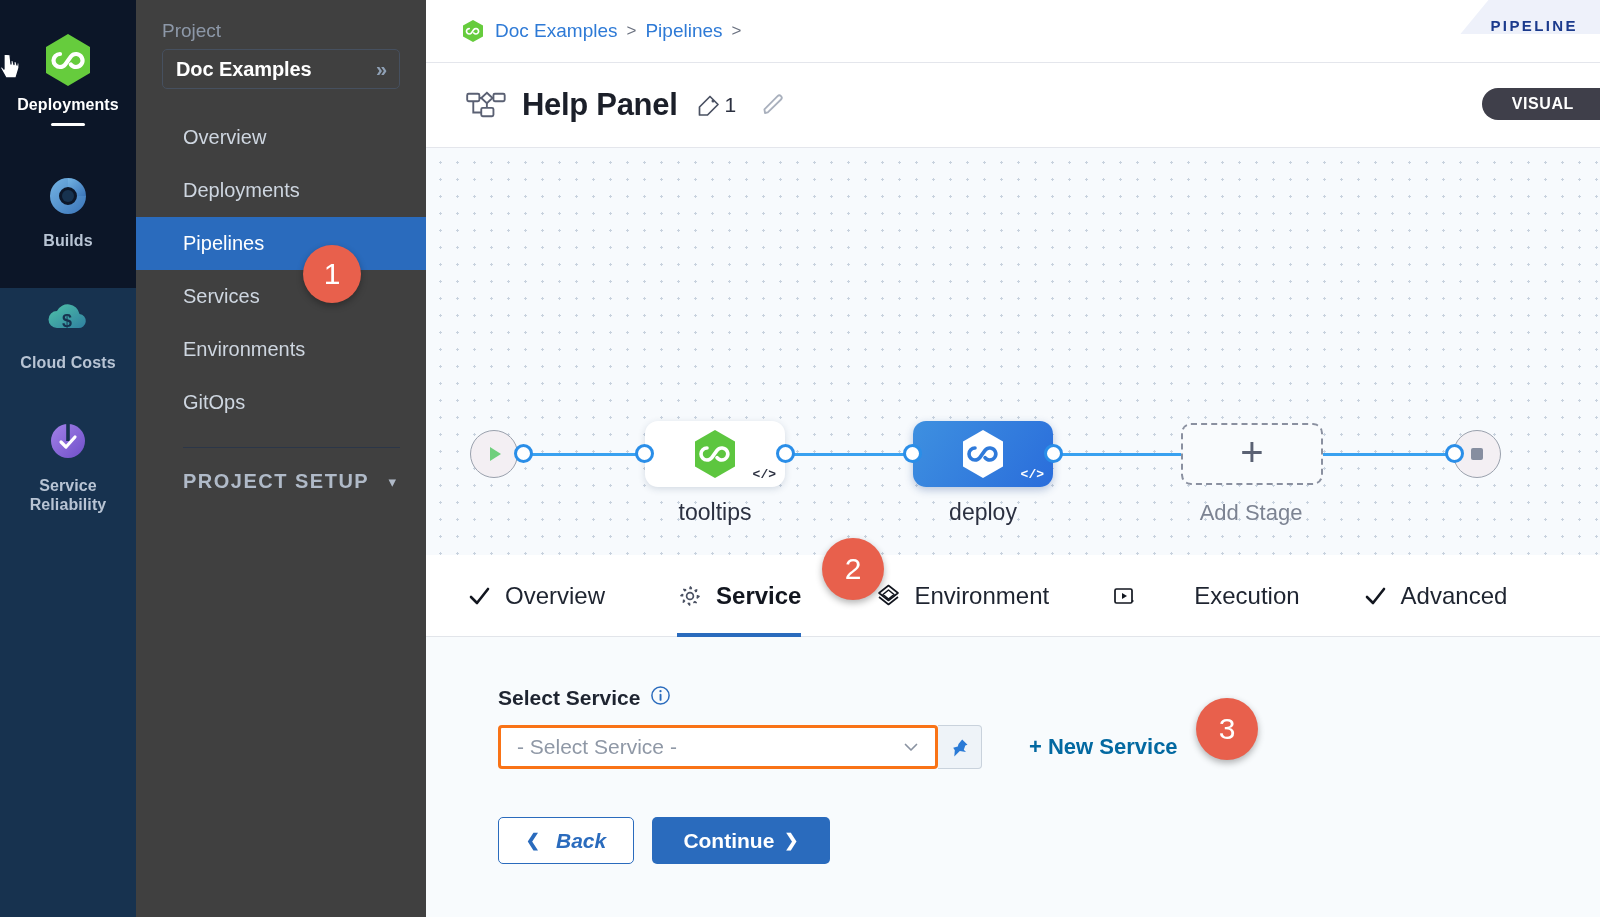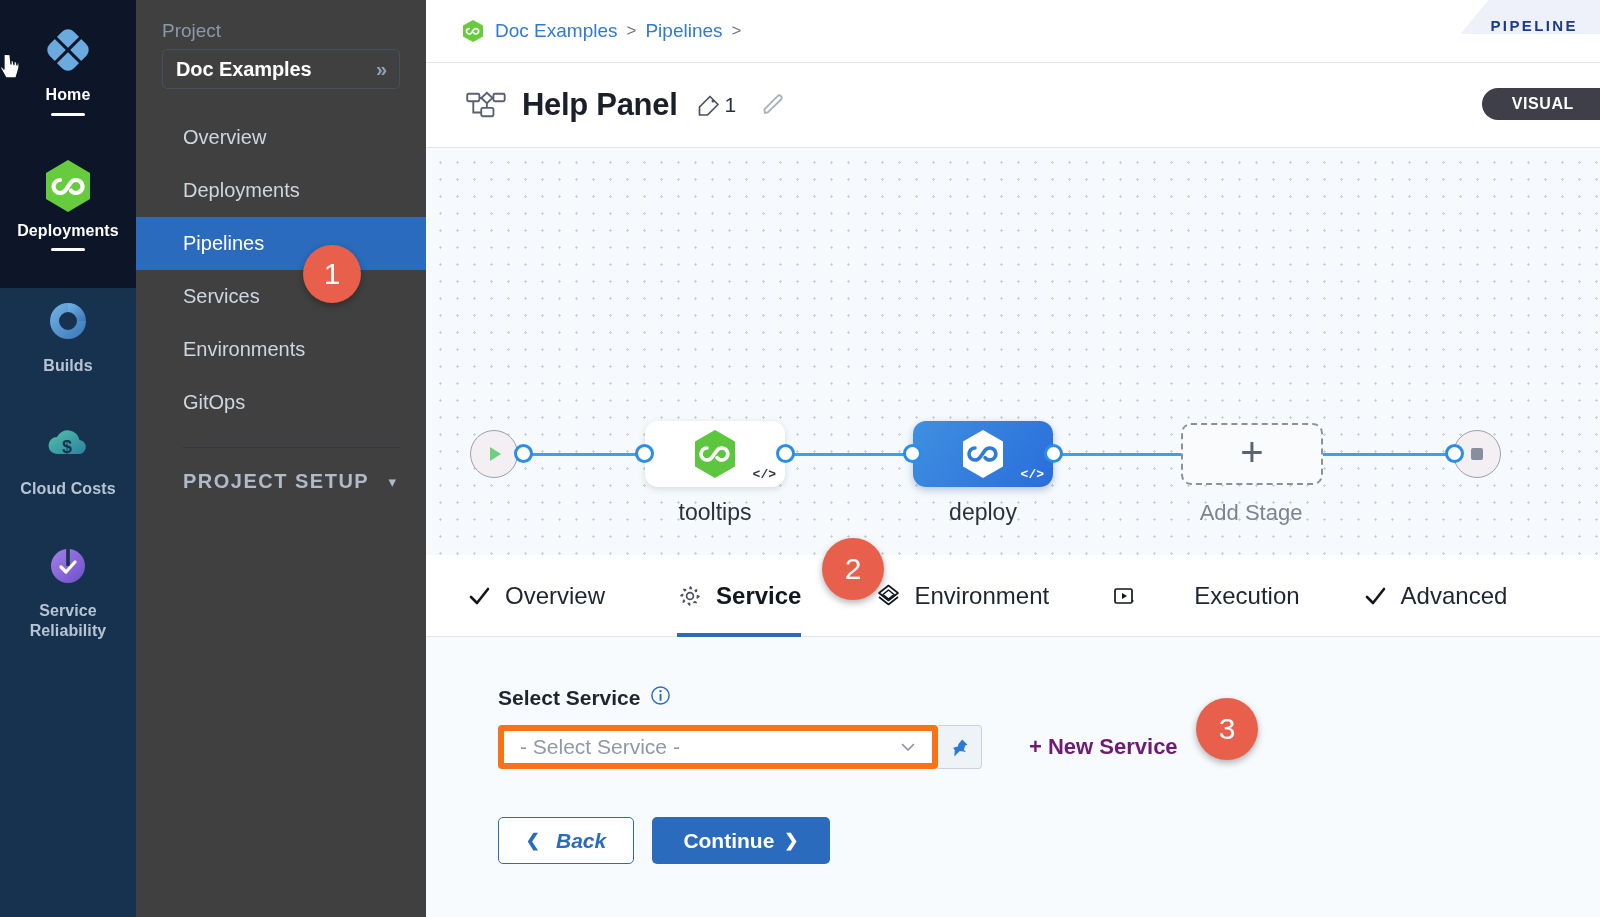--- a/index.html
+++ b/index.html
@@ -128,28 +128,28 @@
   .tab-lbl { font-size: 24px; color:#1e2430; }
   .tab.active .tab-lbl { font-weight:700; color:#12161f; }
   .tab-underline { position:absolute; left:0; right:0; bottom:0; height:4px; background:#2a6bbd; }
 
   
   .formwrap { background:#f8fbfd; height: 284px; padding: 48px 0 0 72px; position:relative;}
   .field-label { display:flex; align-items:center; font-size:21px; font-weight:700; color:#1e2430; }
   .info-i { margin-left: 10px; }
   .row1 { display:flex; align-items:center; margin-top: 14px; }
   .select-box {
-    width: 440px; height:44px; background:#fff; border:6px solid #f97316; border-radius:4px;
+    width: 440px; height:44px; background:#fff; border:3px solid #f97316; border-radius:4px;
     display:flex; align-items:center; justify-content:space-between; padding: 0 14px 0 16px;
     cursor:pointer;
   }
   .select-ph { font-size: 21px; color:#8f98a6; }
   .pin-btn { width:44px; height:44px; background:#eef3f8; border:1px solid #c9d2dc; border-left:none;
              border-radius:0 4px 4px 0; display:flex; align-items:center; justify-content:center; cursor:pointer;}
-  .newsvc { margin-left: 47px; font-size:22px; font-weight:700; color:#701a75; cursor:pointer; }
+  .newsvc { margin-left: 47px; font-size:22px; font-weight:700; color:#0369a1; cursor:pointer; }
   .btnrow { display:flex; align-items:center; margin-top: 48px; }
   .btn-back {
     width: 136px; height:47px; background:#fff; border:1px solid #2a6bbd; border-radius:5px;
     display:flex; align-items:center; justify-content:center; cursor:pointer;
     color:#2a6bbd; font-size:21px; font-weight:700;
   }
   .btn-cont {
     margin-left: 18px; width: 178px; height:47px; background:#2a6bbd; border-radius:5px;
     display:flex; align-items:center; justify-content:center; cursor:pointer;
     color:#fff; font-size:21px; font-weight:700;
@@ -166,33 +166,20 @@
 </style>
 </head>
 <body>
 
 <div id="app">
 
   <div class="rail">
     <div class="rail-top"></div>
     <div class="rail-inner">
 
-      <div class="rail-item active" style="padding-top:22px;">
-        <div class="rail-ico">
-          <svg width="54" height="54" viewBox="0 0 54 54">
-            <g transform="rotate(45 27 27)">
-              <rect x="10" y="10" width="34" height="34" rx="8" fill="#6aaade"></rect>
-              <rect x="25.5" y="8" width="3" height="38" fill="#0c1628"></rect>
-              <rect x="8" y="25.5" width="38" height="3" fill="#0c1628"></rect>
-            </g>
-          </svg>
-        </div>
-        <div class="rail-label">Home</div>
-        <div class="rail-underline"></div>
-      </div>
 
       <div class="rail-item active" style="padding-top:32px;">
         <div class="rail-ico">
           <svg width="52" height="56" viewBox="0 0 52 56">
             <polygon points="26,2 48,15 48,41 26,54 4,41 4,15" fill="#66cc3d"></polygon>
             <g fill="none" stroke="#fff" stroke-width="4.2" stroke-linecap="round">
               <path d="M18 22 a6.5 6.5 0 1 0 0 13 a6.5 6.5 0 0 0 5.2 -2.6 l5.6 -7.8 a6.5 6.5 0 1 1 5.2 10.4 a6.5 6.5 0 0 1 -5.2 -2.6"></path>
             </g>
           </svg>
         </div>

